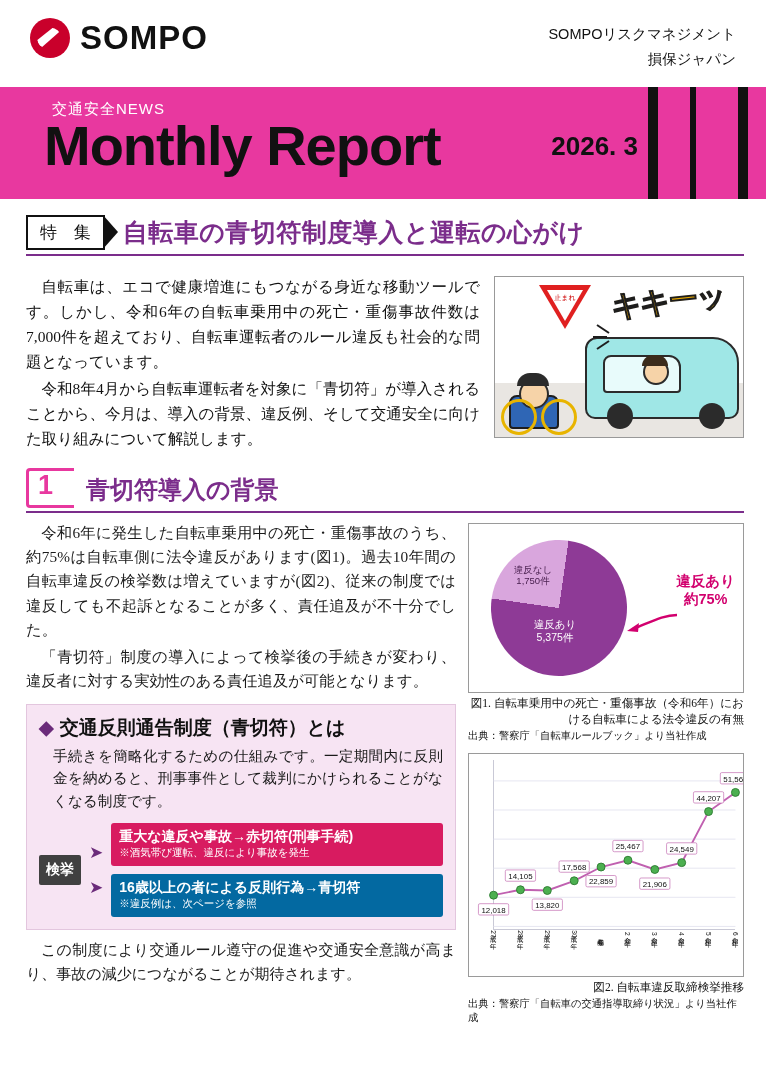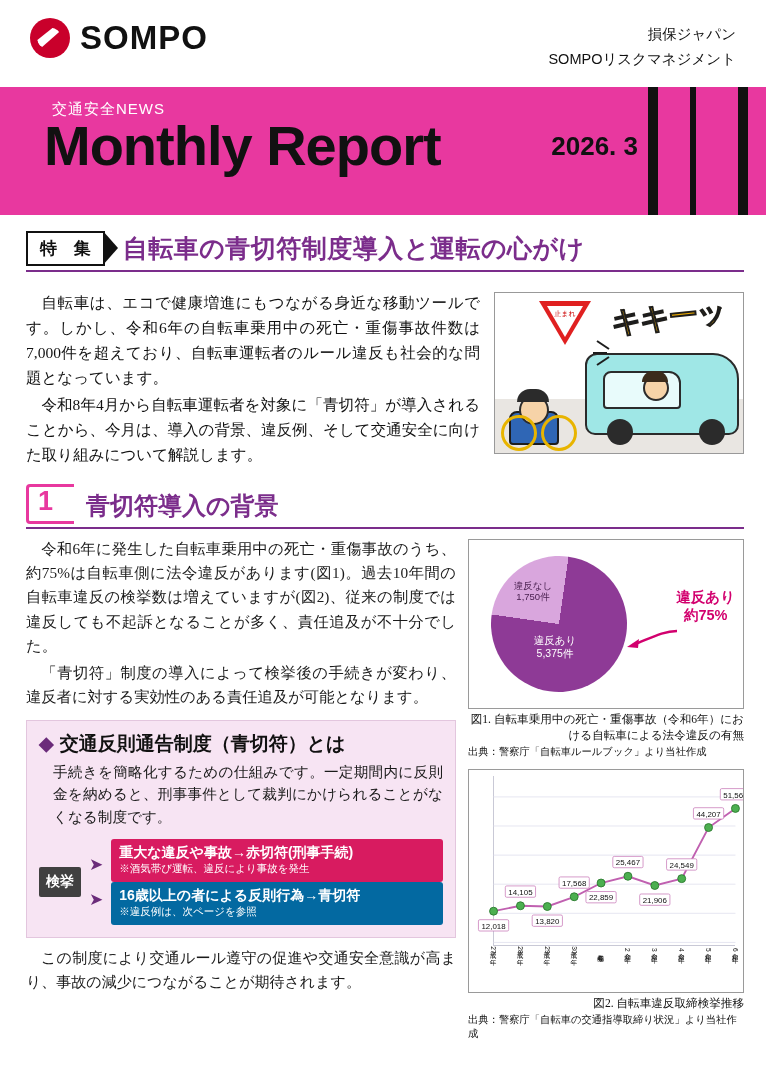--- a/index.html
+++ b/index.html
@@ -67,21 +67,21 @@
     font-family: "Liberation Sans", sans-serif;
     font-size: 14.5px;
     line-height: 1.75;
     color: #111;
     padding-top: 4px;
   }
   
   .title-band {
     position: relative;
     background: #e8389f;
-    height: 128px;
+    height: 112px;
     margin: 8px 0 0 0;
     overflow: hidden;
   }
   .band-stripe {
     position: absolute;
     top: 0;
     width: 10px;
     height: 100%;
     background: #111;
   }
@@ -122,21 +122,21 @@
     align-items: center;
     margin: 16px 0 4px 0;
     padding: 0 22px 0 26px;
   }
   .feature-tag {
     position: relative;
     background: #ffffff;
     border: 2px solid #111;
     font-family: "Liberation Sans", sans-serif;
     font-size: 17px;
-    font-weight: bold;
+    font-weight: normal;
     letter-spacing: 6px;
     padding: 4px 6px 4px 12px;
     color: #111;
     margin-right: 18px;
   }
   .feature-tag::after {
     content: "";
     position: absolute;
     right: -15px;
     top: -2px;
@@ -338,21 +338,21 @@
   }
   .arrows {
     flex: 0 0 auto;
     display: flex;
     flex-direction: column;
     gap: 18px;
     font-size: 17px;
     color: #6b2b7a;
     line-height: 1;
   }
-  .flowbars { flex: 1 1 auto; display: flex; flex-direction: column; }
+  .flowbars { flex: 1 1 auto; display: flex; flex-direction: column; gap: 8px; }
   .bar {
     border-radius: 3px;
     padding: 5px 8px 6px 8px;
     color: #ffffff;
     font-family: "Liberation Sans", sans-serif;
   }
   .bar.red { background: #d81b60; }
   .bar.blue { background: #0369a1; }
   .bar-main { font-size: 14px; font-weight: bold; line-height: 1.25; }
   .bar-sub { font-size: 10.5px; line-height: 1.3; margin-top: 1px; }
@@ -431,22 +431,22 @@
 <body>
 
 <div class="page">
 
   <div class="header">
     <div class="brand">
       <span class="brand-mark"></span>
       <span class="brand-name">SOMPO</span>
     </div>
     <div class="company">
+      <div>SOMPOリスクマネジメント</div>
       <div>損保ジャパン</div>
-      <div>SOMPOリスクマネジメント</div>
     </div>
   </div>
 
   <div class="title-band">
     <div class="band-stripe s1"></div>
     <div class="band-stripe s2"></div>
     <div class="band-stripe s3"></div>
     <div class="news-label">交通安全NEWS</div>
     <div class="report-title">Monthly Report</div>
     <div class="issue-date">2026. 3</div>

